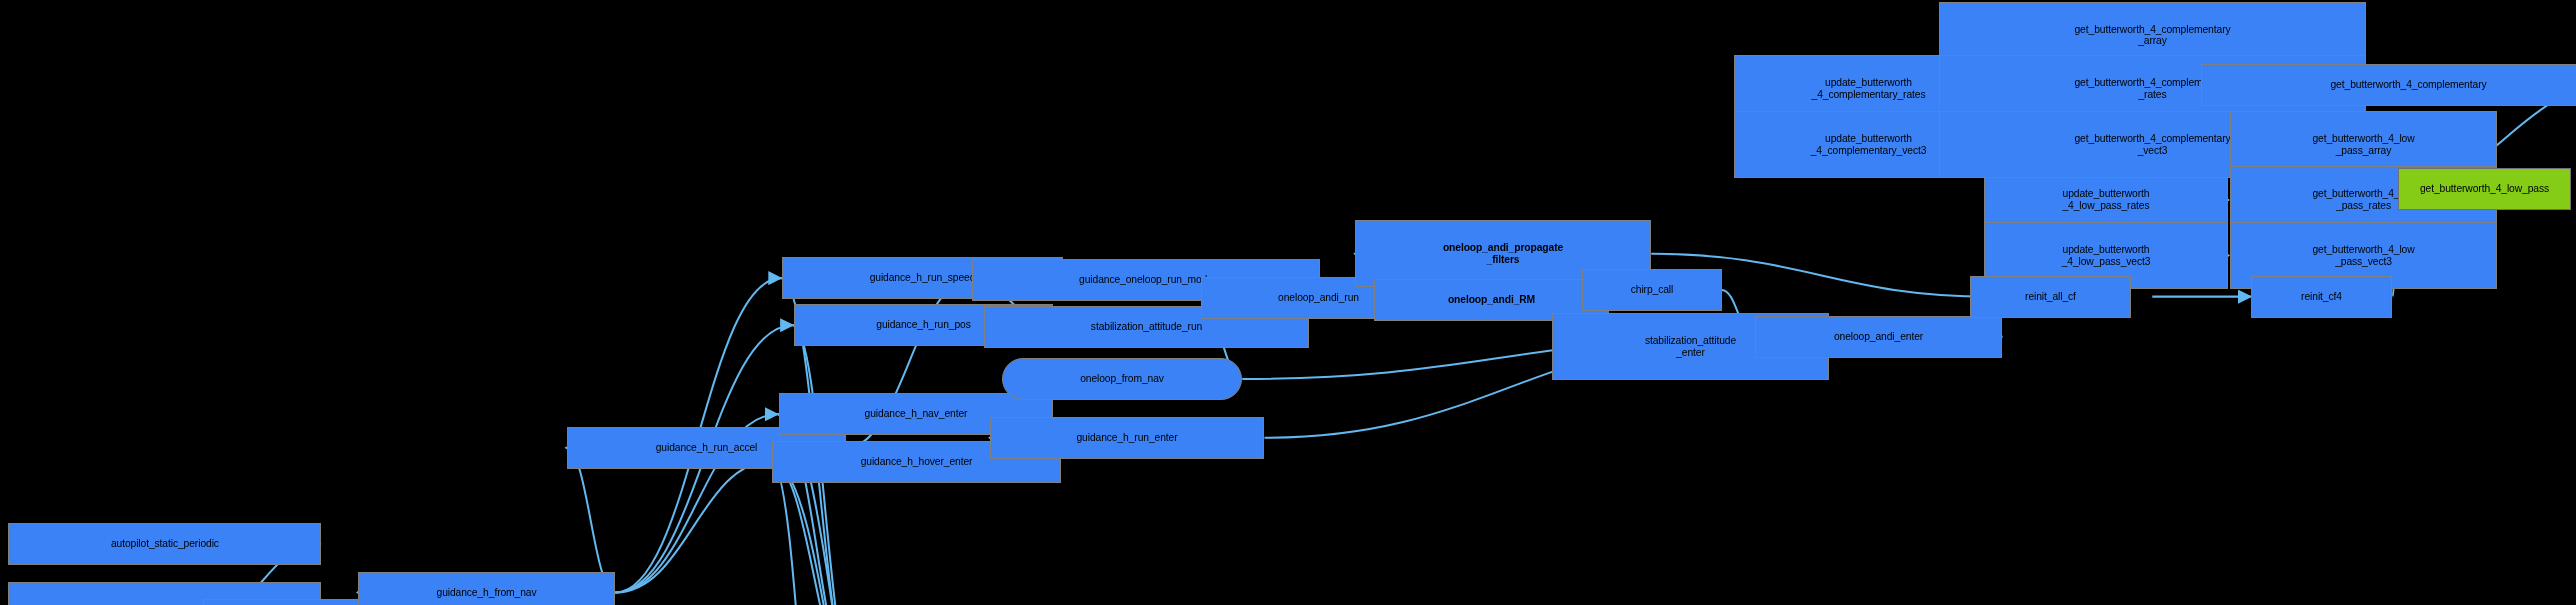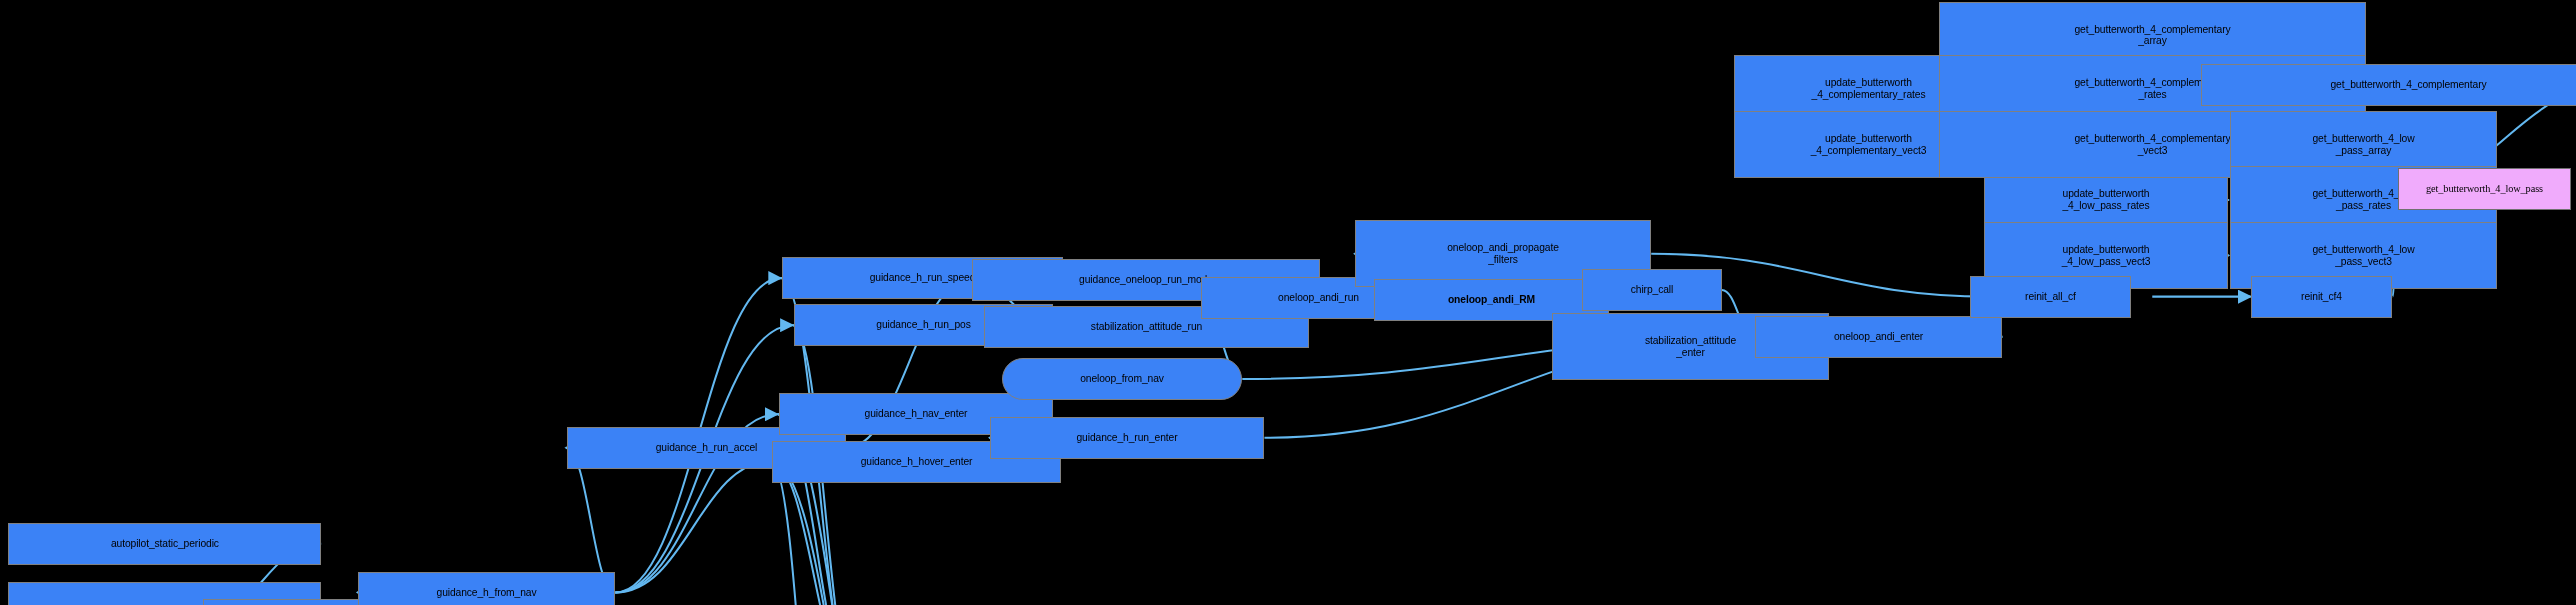--- a/index.html
+++ b/index.html
@@ -31,23 +31,22 @@
     line-height: 11.3px;
     display: flex;
     align-items: center;
     justify-content: center;
     text-align: center;
     white-space: pre;
     letter-spacing: -0.1px;
     z-index: 5;
   }
   .gnode.highlight {
-    background: #f0abfc;
+    background: #84cc16;
     border: 0.8px solid #707070;
-    font-family: Liberation Serif, serif;
   }
 </style>
 </head>
 <body>
 
 <div id="graph-root">
   <svg id="edges" viewBox="0 0 3064 720" preserveAspectRatio="none">
     <defs>
       <marker id="arrow" viewBox="0 0 10 10" refX="9" refY="5" markerWidth="7" markerHeight="7" orient="auto-start-reverse">
         <path d="M 0 0 L 10 5 L 0 10 z" fill="#63b8f0"></path>
@@ -118,21 +117,21 @@
       <div class="gnode" style="left: 567px; top: 427px; width: 279px; height: 42px;">guidance_h_run_accel</div>
       <div class="gnode" style="left: 782px; top: 257px; width: 281px; height: 42px;">guidance_h_run_speed</div>
       <div class="gnode" style="left: 794px; top: 304px; width: 259px; height: 42px;">guidance_h_run_pos</div>
       <div class="gnode" style="left: 779px; top: 393px; width: 274px; height: 42px;">guidance_h_nav_enter</div>
       <div class="gnode" style="left: 772px; top: 441px; width: 289px; height: 42px;">guidance_h_hover_enter</div>
       <div class="gnode" style="left: 972px; top: 259px; width: 348px; height: 42px;">guidance_oneloop_run_mode</div>
       <div class="gnode" style="left: 984px; top: 306px; width: 325px; height: 42px; text-align: center;">stabilization_attitude_run</div>
       <div class="gnode" style="left: 990px; top: 417px; width: 274px; height: 42px;">guidance_h_run_enter</div>
       <div class="gnode" style="left: 1002px; top: 358px; width: 240px; height: 42px; border-radius: 21px;">oneloop_from_nav</div>
       <div class="gnode" style="left: 1201px; top: 277px; width: 235px; height: 42px;">oneloop_andi_run</div>
-      <div class="gnode" style="left: 1355px; top: 220px; width: 296px; height: 67px;">oneloop_andi_propagate
+      <div class="gnode" style="left: 1355px; top: 220px; width: 296px; height: 67px; font-weight: bold;">oneloop_andi_propagate
 _filters</div>
       <div class="gnode" style="left: 1374px; top: 279px; width: 235px; height: 42px; font-weight: bold;">oneloop_andi_RM</div>
       <div class="gnode" style="left: 1582px; top: 269px; width: 140px; height: 42px;">chirp_call</div>
       <div class="gnode" style="left: 1552px; top: 313px; width: 277px; height: 67px;">stabilization_attitude
 _enter</div>
       <div class="gnode" style="left: 1755px; top: 316px; width: 247px; height: 42px;">oneloop_andi_enter</div>
       <div class="gnode" style="left: 1734px; top: 55px; width: 269px; height: 67px;">update_butterworth
 _4_complementary_rates</div>
       <div class="gnode" style="left: 1734px; top: 111px; width: 269px; height: 67px;">update_butterworth
 _4_complementary_vect3</div>

